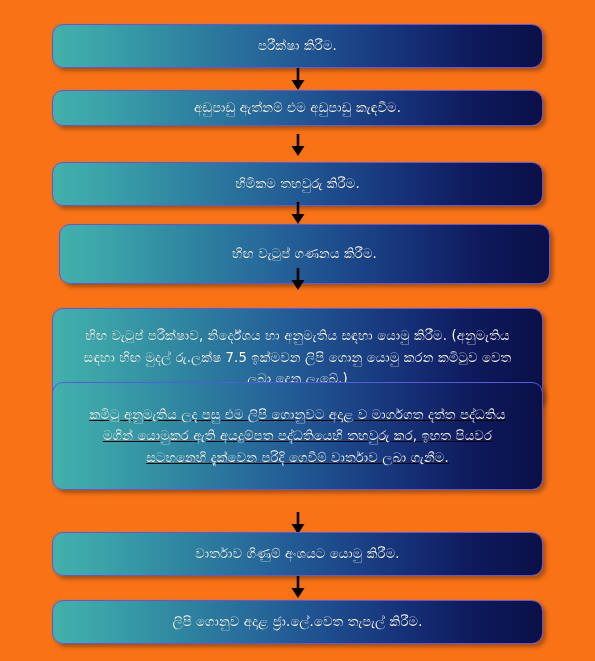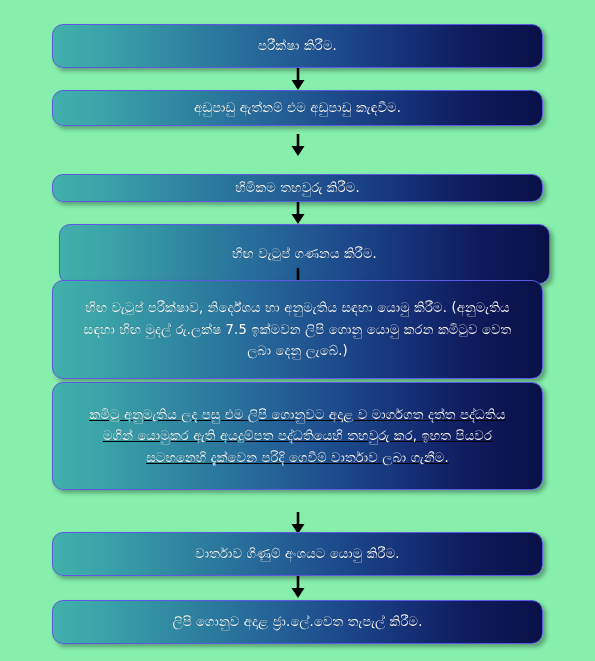--- a/index.html
+++ b/index.html
@@ -12,21 +12,21 @@
     width: 595px;
     height: 661px;
     font-family: "DejaVu Sans", sans-serif;
     overflow: hidden;
   }
 
   #flowchart {
     position: relative;
     width: 595px;
     height: 661px;
-    background: #86efac;
+    background: #f97316;
   }
 
   
   .node {
     position: absolute;
     left: 52px;
     width: 491px;
     box-sizing: border-box;
     border: 1.6px solid #5a59e2;
     border-radius: 11px;
@@ -54,23 +54,23 @@
     text-align: center;
     letter-spacing: 0.15px;
     text-shadow: 0 0 1px rgba(0,0,0,0.35);
     width: 100%;
     white-space: pre-line;
   }
 
   
   #node-1 { top: 24px;  height: 44px; }
   #node-2 { top: 90px;  height: 36px; }
-  #node-3 { top: 174px; height: 28px; }
+  #node-3 { top: 162px; height: 44px; }
   #node-4 { top: 224px; height: 60px; margin-left: 7px; }
-  #node-5 { top: 280px; height: 99px; justify-content: center; }
+  #node-5 { top: 308px; height: 99px; justify-content: center; }
   #node-6 { top: 382px; height: 108px; text-decoration: underline; }
   #node-7 { top: 532px; height: 44px; }
   #node-8 { top: 600px; height: 44px; justify-content: center; }
 
   
   .arrow {
     position: absolute;
     left: 0;
     width: 595px;
     height: 22px;

